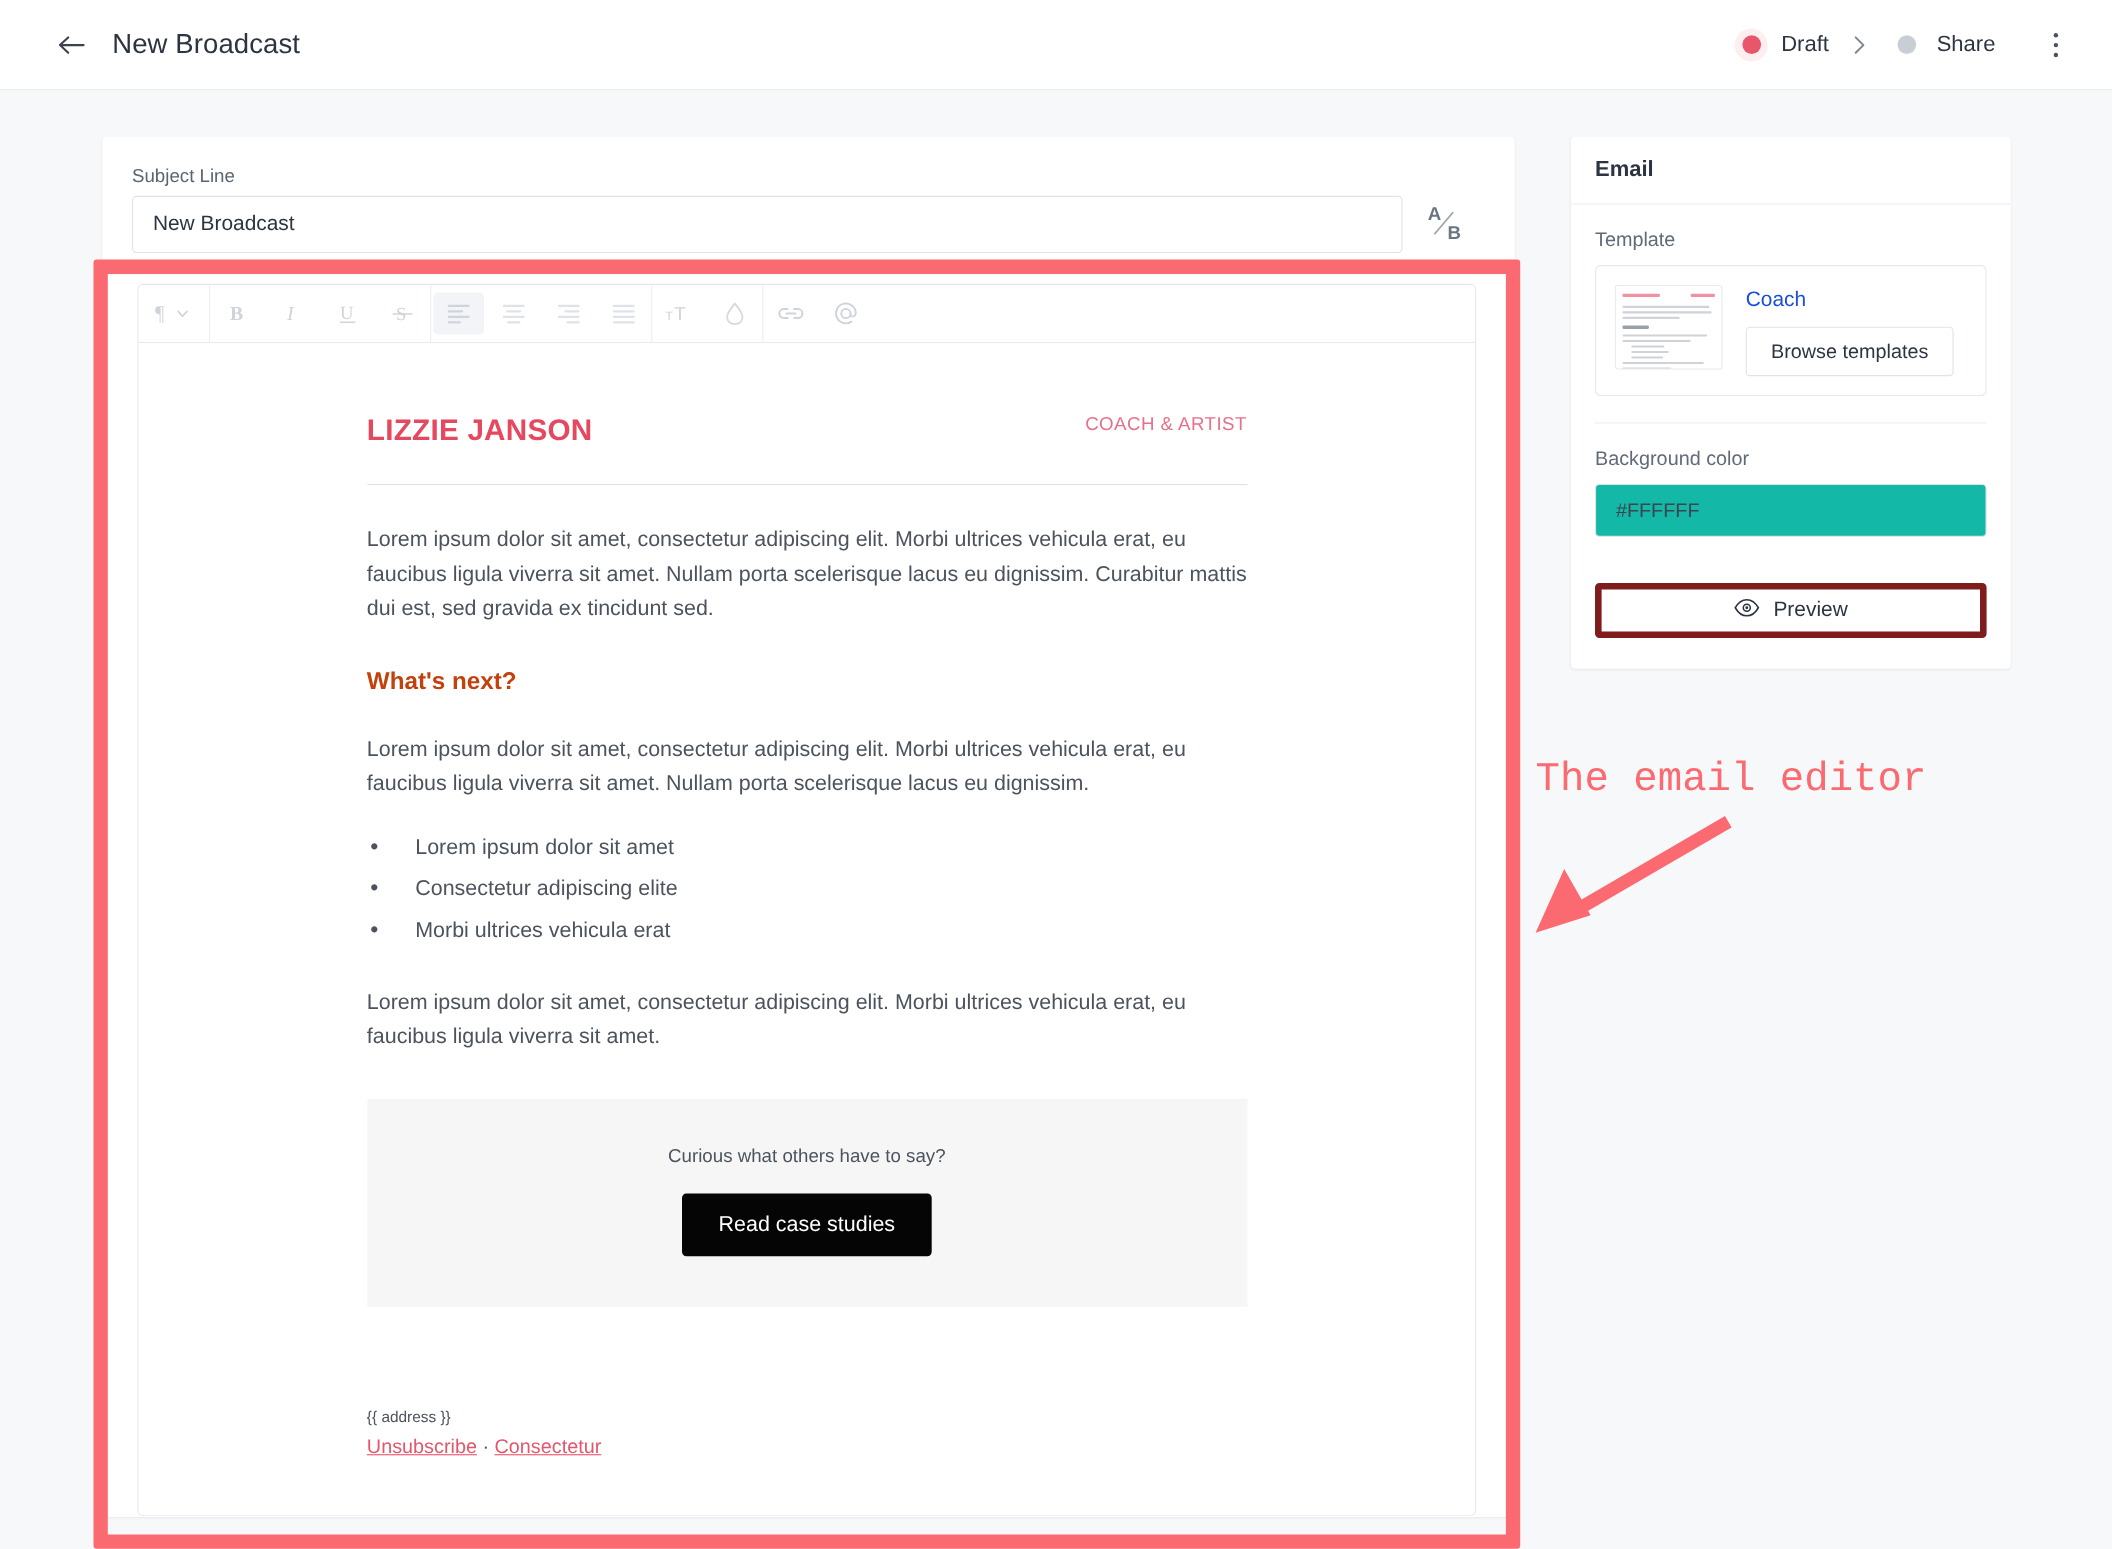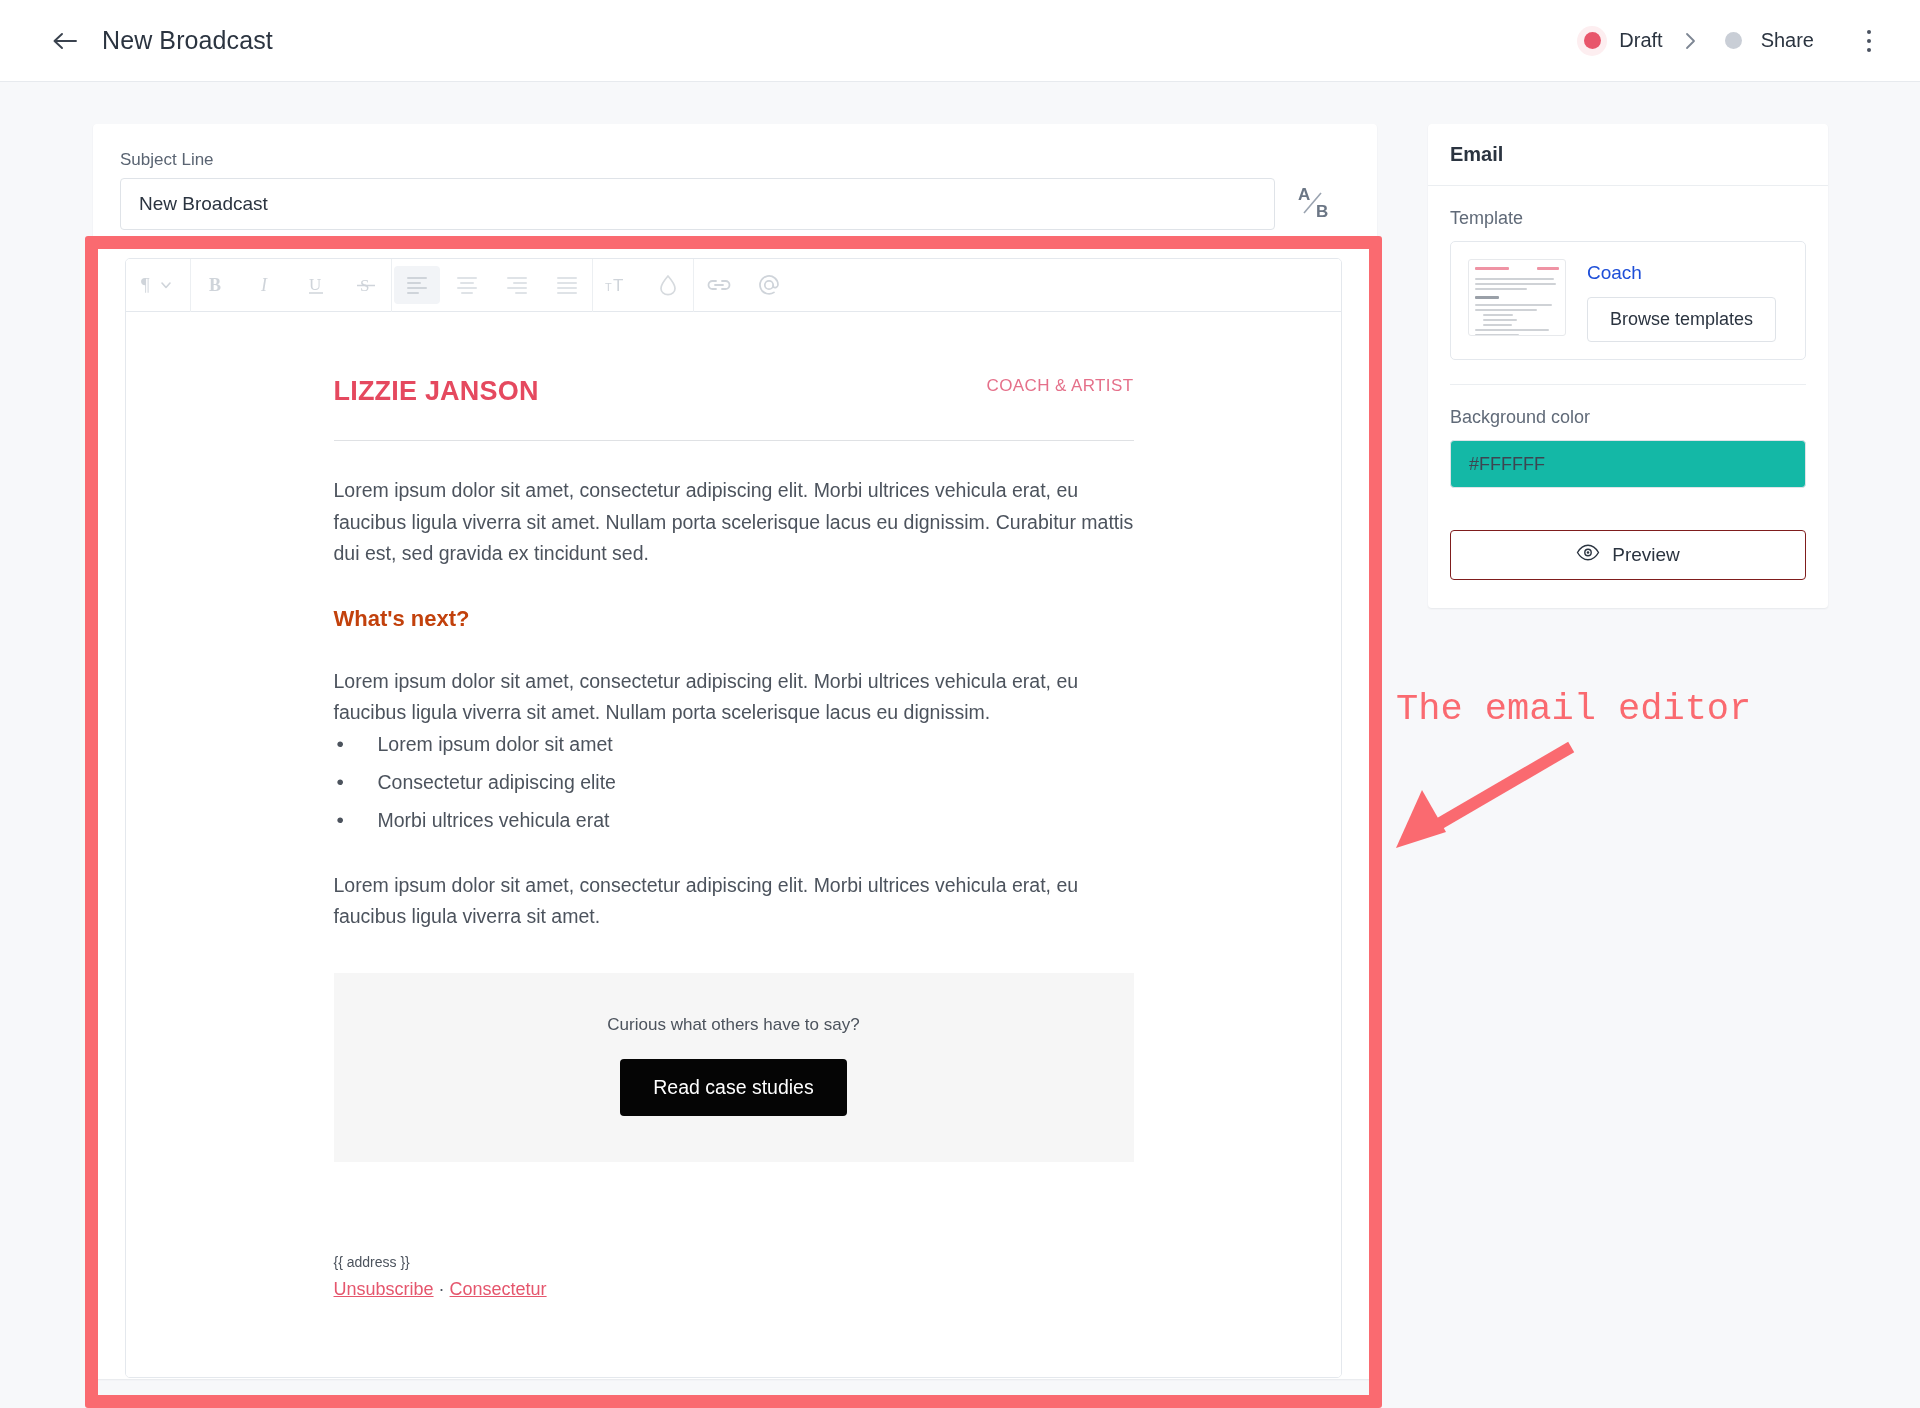--- a/index.html
+++ b/index.html
@@ -133,21 +133,21 @@
   }
   .em-rule { height: 1px; background: #dfe1e4; margin-top: 33px; }
   .em-p {
     font-size: 19.5px; line-height: 1.62; color: #4c535d;
     margin-top: 34px;
   }
   .em-h2 {
     font-size: 22px; font-weight: 700; color: #c2410c;
     margin-top: 36px;
   }
-  .em-list { list-style: none; }
+  .em-list { margin-top: 26px; list-style: none; }
   .em-list li {
     font-size: 19.5px; color: #4c535d; line-height: 1.55;
     padding-left: 44px; position: relative; margin-bottom: 8px;
   }
   .em-list li::before {
     content: "\2022"; position: absolute; left: 3px; top: -1px;
     font-size: 21px; color: #4c535d;
   }
   .cta-box {
     margin-top: 40px; background: #f6f6f6;
@@ -204,21 +204,21 @@
     font-family: "Liberation Sans", sans-serif;
   }
   .side-sep { height: 1px; background: #ebeef1; margin: 24px 0 22px; }
   .color-input {
     width: 100%; height: 48px; border: 1px solid #dfe3e8; border-radius: 4px;
     padding: 0 18px; font-size: 18px; color: #3d4551; background: #14b8a6;
     font-family: "Liberation Sans", sans-serif; outline: none;
   }
   .preview-btn {
     margin-top: 42px; width: 100%; height: 50px;
-    border: 1px solid #7f1d1d; border-radius: 4px; background: #fff;
+    border: 6px solid #7f1d1d; border-radius: 4px; background: #fff;
     display: flex; align-items: center; justify-content: center; gap: 12px;
     font-size: 19px; color: #2b3440; cursor: pointer;
     font-family: "Liberation Sans", sans-serif;
   }
 
   
   .annot-text {
     position: absolute; left: 1396px; top: 688px;
     font-size: 37px; color: #fa6a70;
     font-family: Liberation Mono, monospace;

